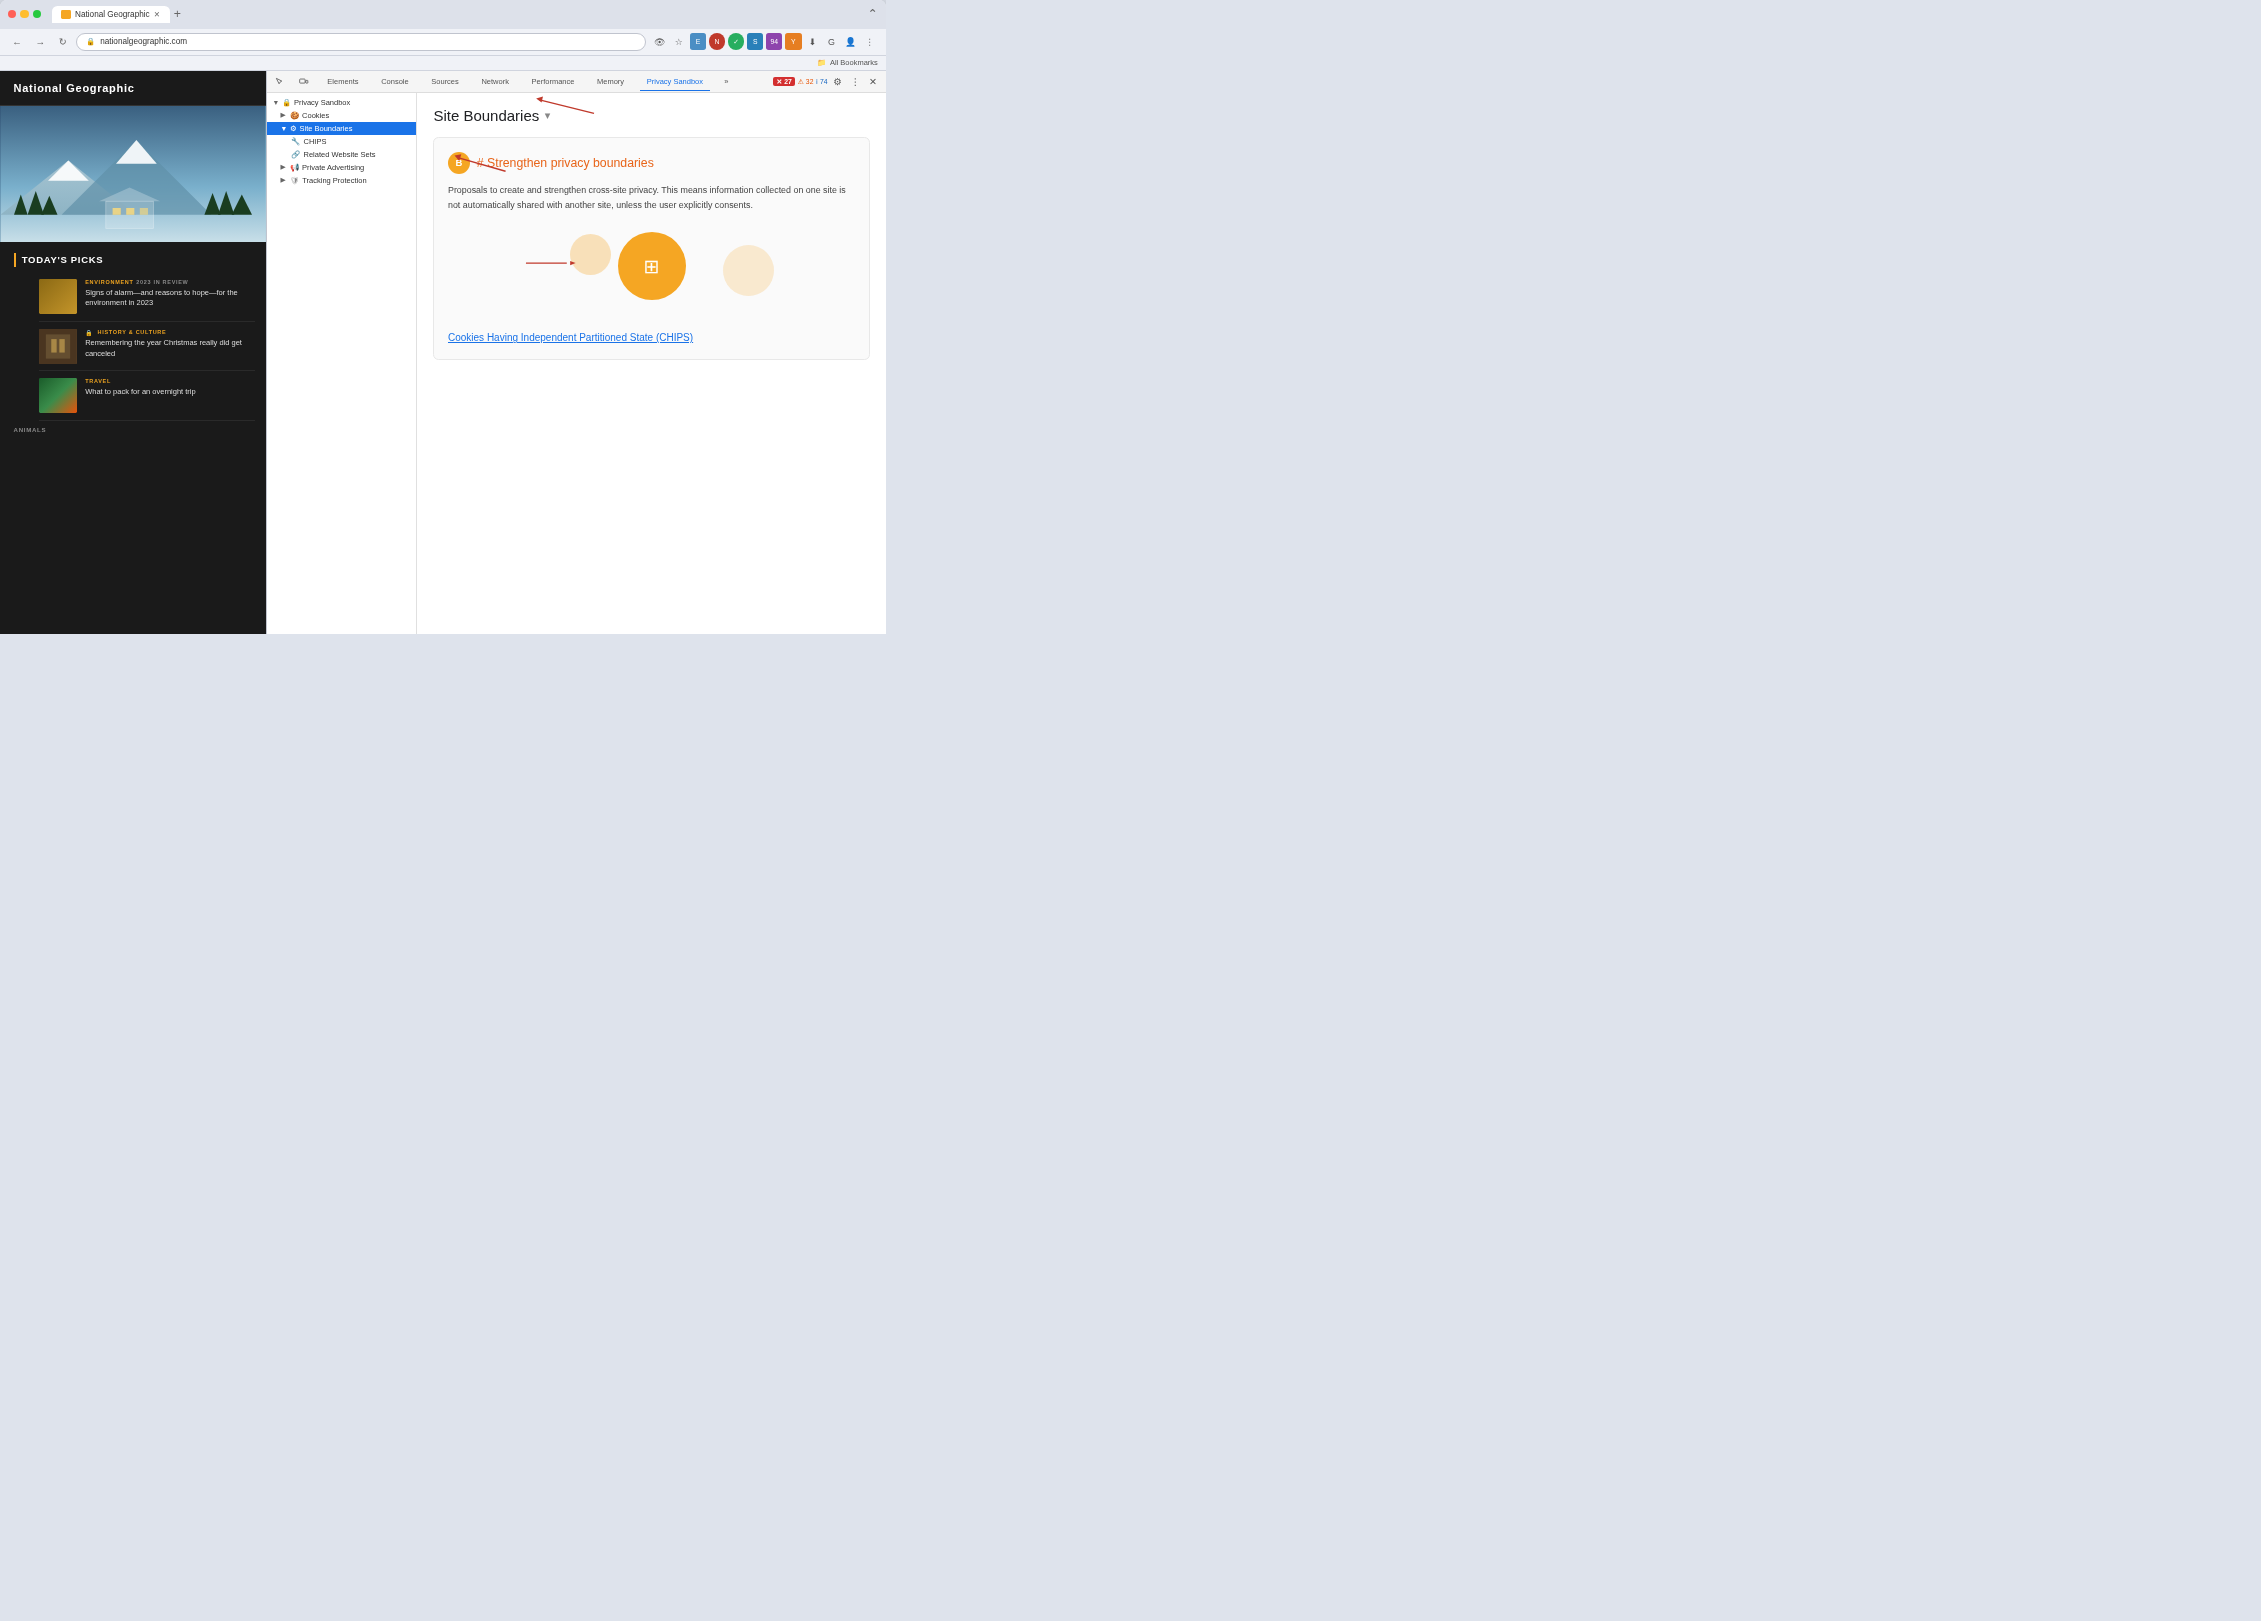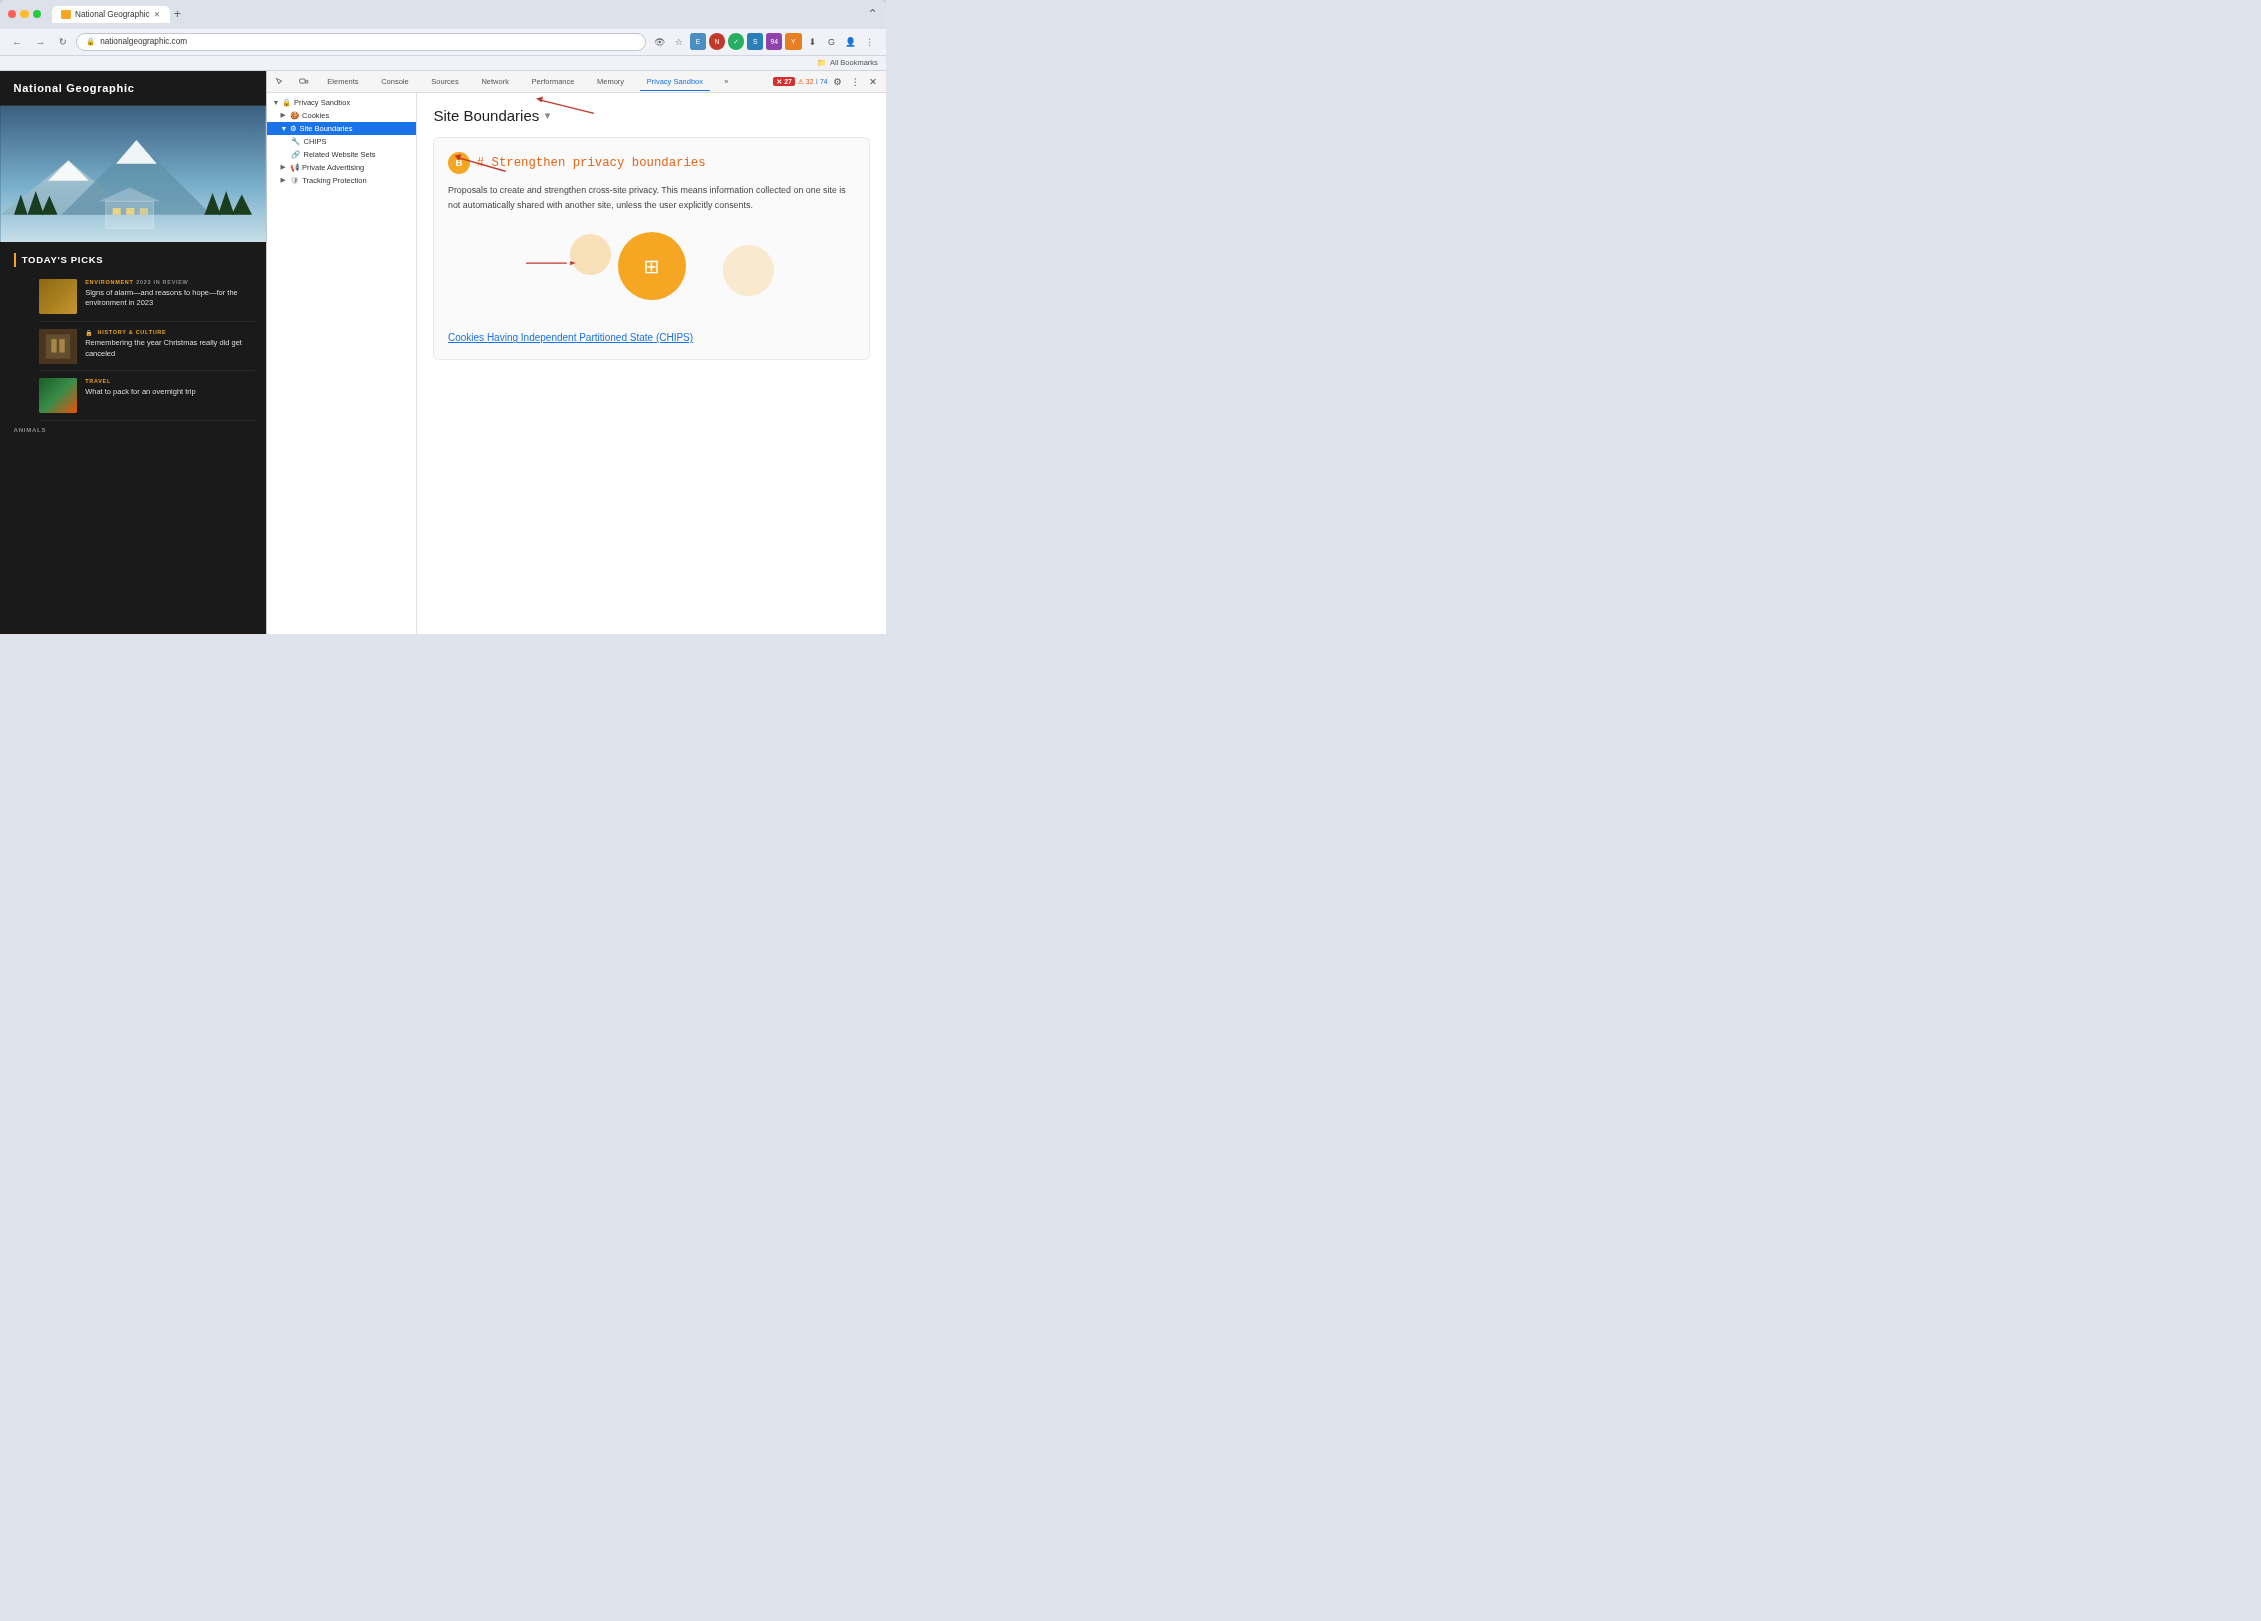--- a/index.html
+++ b/index.html
@@ -90,21 +90,21 @@
 
     
     .dev-content { flex: 1; padding: 13.6px 16.4px; overflow-y: auto; }
     .site-boundaries-header { display: flex; align-items: center; gap: 5.5px; margin-bottom: 13.6px; }
     .site-boundaries-title { font-size: 15px; font-weight: 400; color: #202124; }
     .site-boundaries-arrow { color: #888; }
 
     .privacy-card { background: #fafafa; border: 0.7px solid #e8e8e8; border-radius: 5.5px; padding: 13.6px; margin-bottom: 13.6px; }
     .privacy-card-header { display: flex; align-items: center; gap: 6.8px; margin-bottom: 9.5px; }
     .privacy-card-icon { width: 22px; height: 22px; background: #f5a623; border-radius: 50%; display: flex; align-items: center; justify-content: center; color: white; font-size: 9.5px; font-weight: bold; }
-    .privacy-card-title { font-size: 12.3px; color: #e8651a; font-weight: 500; font-family: Liberation Mono, monospace; }
+    .privacy-card-title { font-size: 12.3px; color: #e8651a; font-weight: 500; }
     .privacy-card-title::before { content: '# '; color: #e8651a; }
     .privacy-card-body { font-size: 8.9px; color: #444; line-height: 1.6; }
 
     .privacy-illustration { display: flex; justify-content: center; align-items: center; padding: 13.6px 0; gap: -13.6px; position: relative; height: 109px; }
     .circle-lg { width: 68px; height: 68px; background: #f5a623; border-radius: 50%; display: flex; align-items: center; justify-content: center; position: absolute; top: 50%; left: 50%; transform: translate(-50%, -50%); z-index: 2; }
     .circle-sm-1 { width: 41px; height: 41px; background: rgba(245, 166, 35, 0.3); border-radius: 50%; position: absolute; top: 20%; left: 30%; z-index: 1; }
     .circle-sm-2 { width: 51px; height: 51px; background: rgba(245, 166, 35, 0.2); border-radius: 50%; position: absolute; top: 30%; right: 20%; z-index: 1; }
     .fence-icon { font-size: 19px; color: white; }
 
     .chips-link { color: #1a73e8; text-decoration: underline; font-size: 10px; cursor: pointer; display: block; margin-top: 9.5px; line-height: 1.5; }

